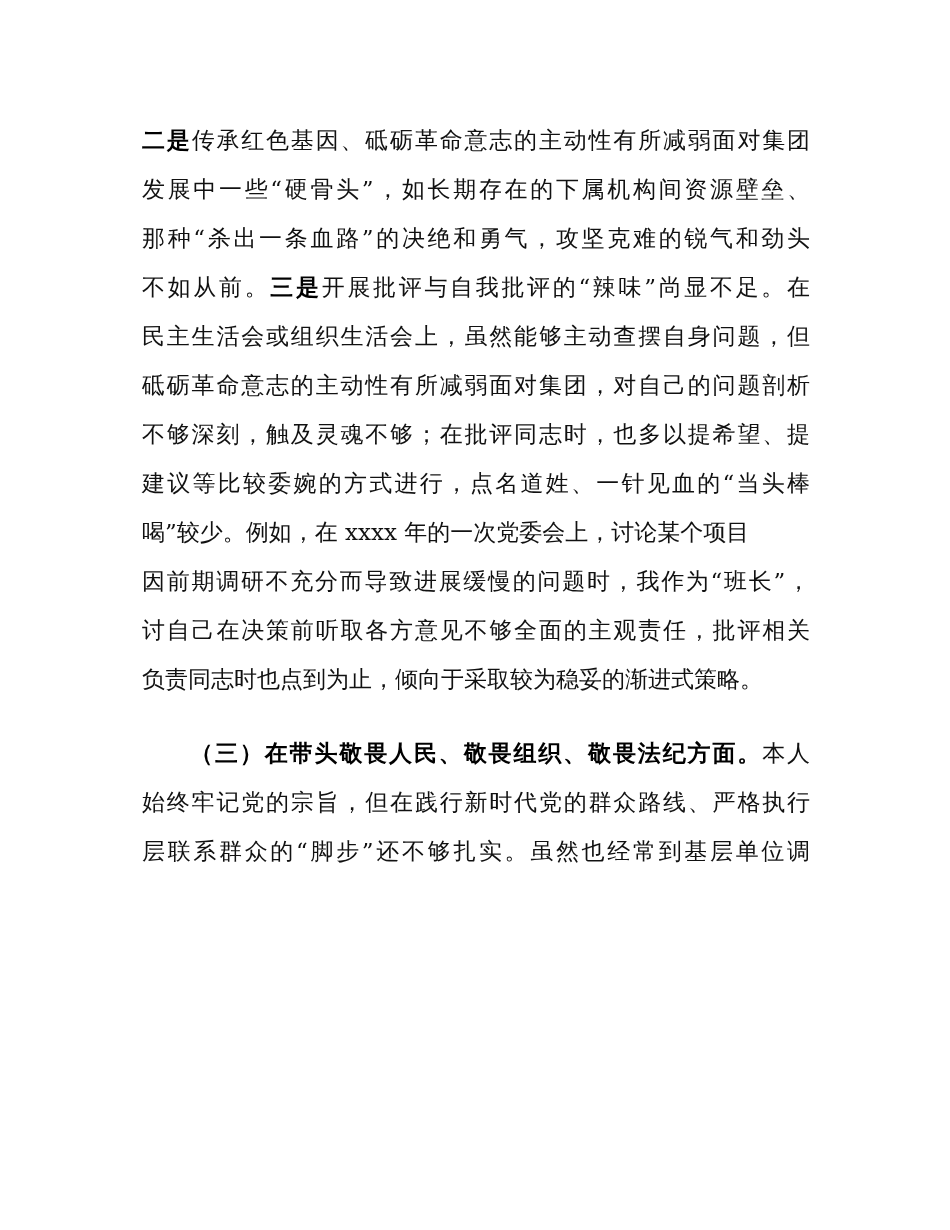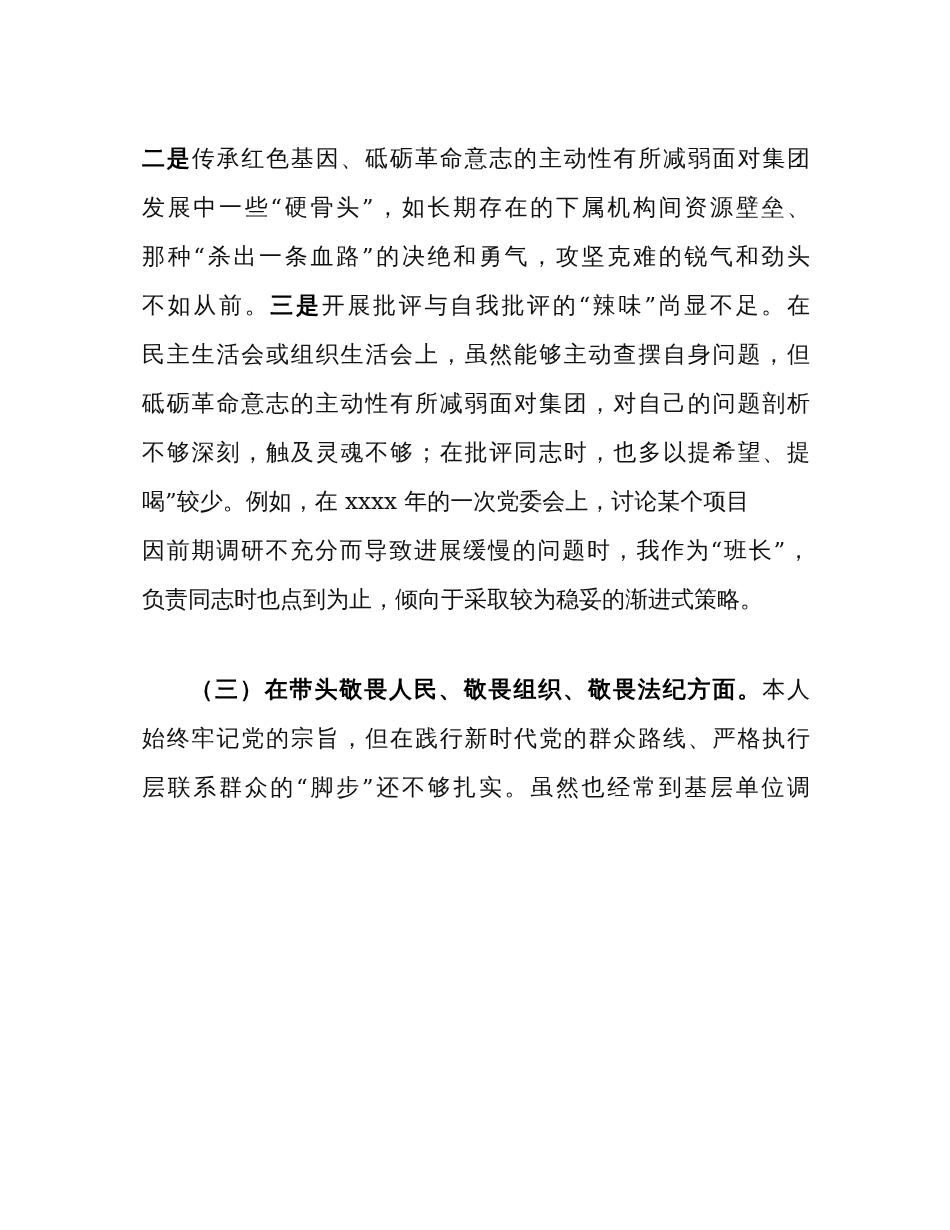--- a/index.html
+++ b/index.html
@@ -11,28 +11,28 @@
       width: 950px;
       height: 1230px;
       position: relative;
       overflow: hidden;
       font-family: "DejaVu Serif", "Liberation Serif", serif;
       color: #111111;
     }
     .page {
       position: absolute;
       left: 142px;
-      top: 140px;
+      top: 122px;
       width: 668px;
     }
     .para {
       margin: 0;
     }
     .para + .para {
-      margin-top: 41px;
+      margin-top: 25px;
     }
     .line {
       display: block;
       height: 49px;
       line-height: 36px;
       font-size: 23px;
       white-space: nowrap;
       text-align: justify;
       text-align-last: justify;
       letter-spacing: 0px;
@@ -55,22 +55,24 @@
 <div class="page">
 
   <p class="para">
     <span class="line"><span class="b">二是</span><span>传承红色基因、砥砺革命意志的主动性有所减弱面对集团</span></span>
     <span class="line"><span>发展中一些“硬骨头”，如长期存在的下属机构间资源壁垒、</span></span>
     <span class="line"><span>那种“杀出一条血路”的决绝和勇气，攻坚克难的锐气和劲头</span></span>
     <span class="line"><span>不如从前。</span><span class="b">三是</span><span>开展批评与自我批评的“辣味”尚显不足。在</span></span>
     <span class="line"><span>民主生活会或组织生活会上，虽然能够主动查摆自身问题，但</span></span>
     <span class="line"><span>砥砺革命意志的主动性有所减弱面对集团，对自己的问题剖析</span></span>
     <span class="line"><span>不够深刻，触及灵魂不够；在批评同志时，也多以提希望、提</span></span>
+    <span class="line"><span>建议等比较委婉的方式进行，点名道姓、一针见血的“当头棒</span></span>
     <span class="line last"><span>喝”较少。例如，在 xxxx 年的一次党委会上，讨论某个项目</span></span>
     <span class="line"><span>因前期调研不充分而导致进展缓慢的问题时，我作为“班长”，</span></span>
+    <span class="line"><span>讨自己在决策前听取各方意见不够全面的主观责任，批评相关</span></span>
     <span class="line last"><span>负责同志时也点到为止，倾向于采取较为稳妥的渐进式策略。</span></span>
   </p>
 
   <p class="para">
     <span class="line indent"><span class="b">（三）在带头敬畏人民、敬畏组织、敬畏法纪方面。</span><span>本人</span></span>
     <span class="line"><span>始终牢记党的宗旨，但在践行新时代党的群众路线、严格执行</span></span>
     <span class="line"><span>层联系群众的“脚步”还不够扎实。虽然也经常到基层单位调</span></span>
   </p>
 
 </div>

